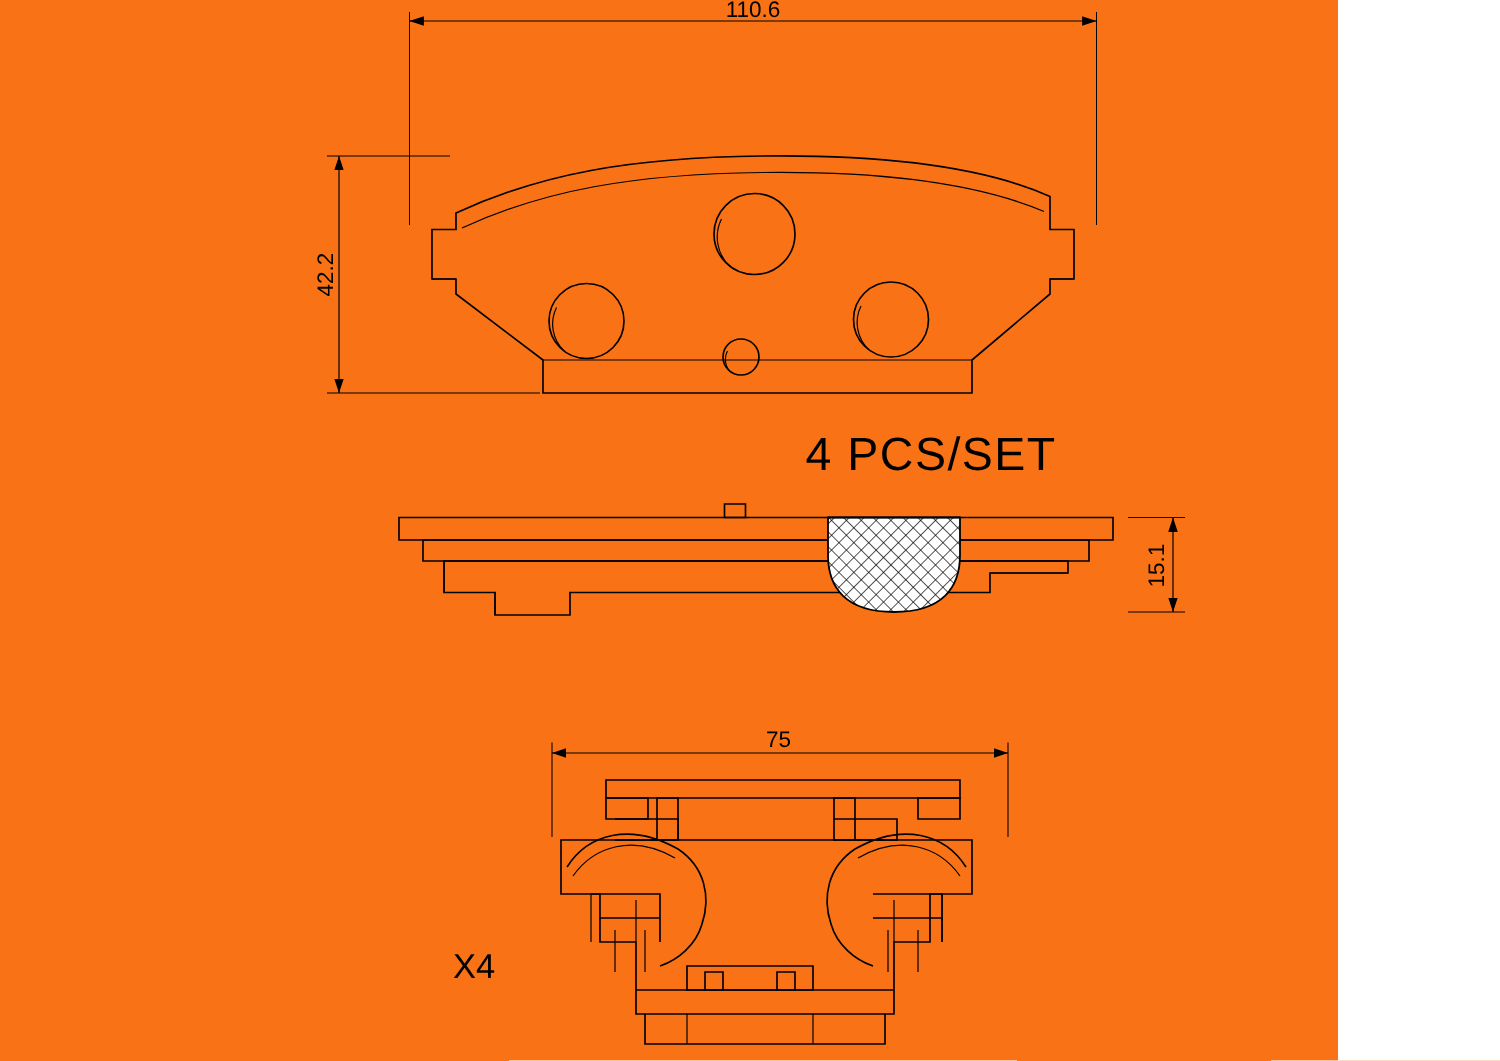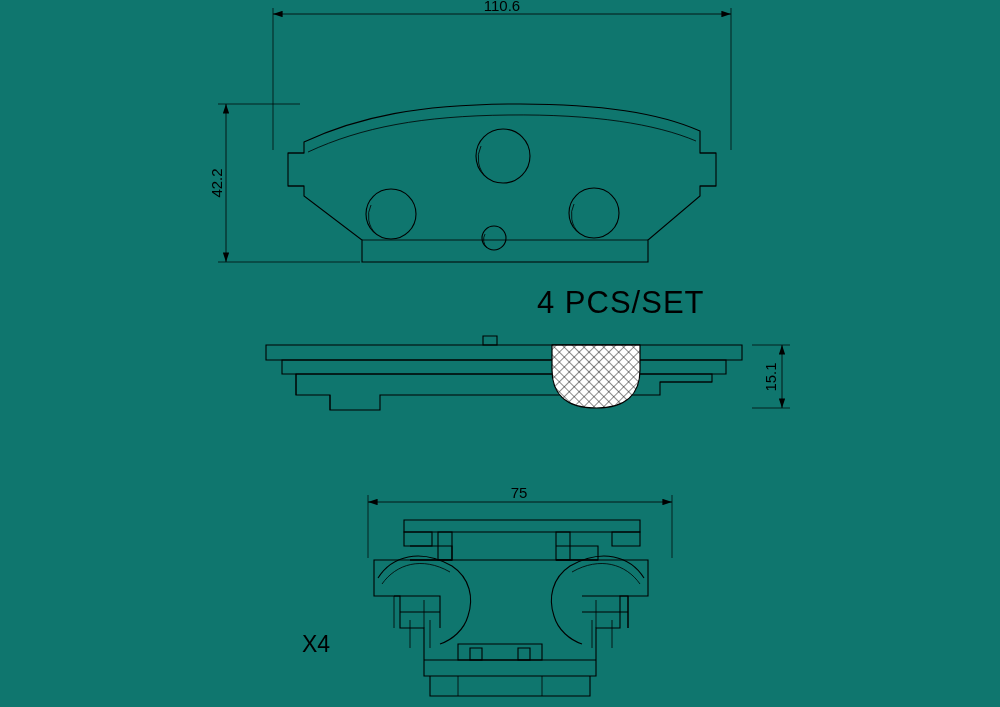--- a/index.html
+++ b/index.html
@@ -9,23 +9,23 @@
   }
   body {
     width: 1000px;
     height: 707px;
     font-family: "Liberation Sans", sans-serif;
     color: #000000;
     overflow: hidden;
   }
   #sheet {
     position: relative;
-    width: 1000px;
+    width: 892px;
     height: 707px;
-    background: #0f766e;
+    background: #f97316;
   }
   svg.drawing {
     position: absolute;
     left: 0;
     top: 0;
     width: 1000px;
     height: 707px;
   }
   .dim-text {
     font-family: "Liberation Sans", sans-serif;

